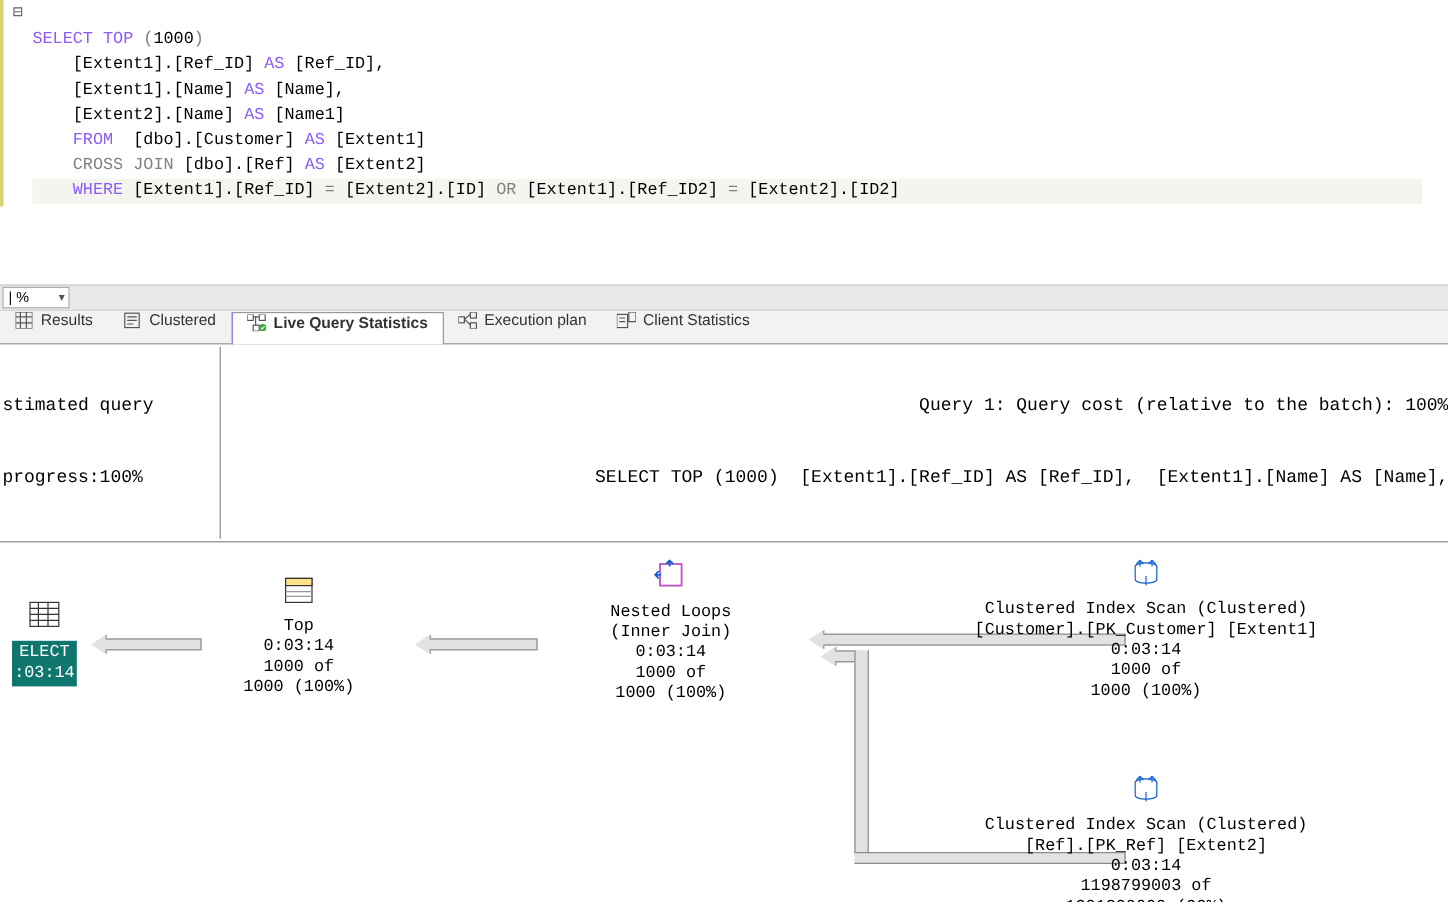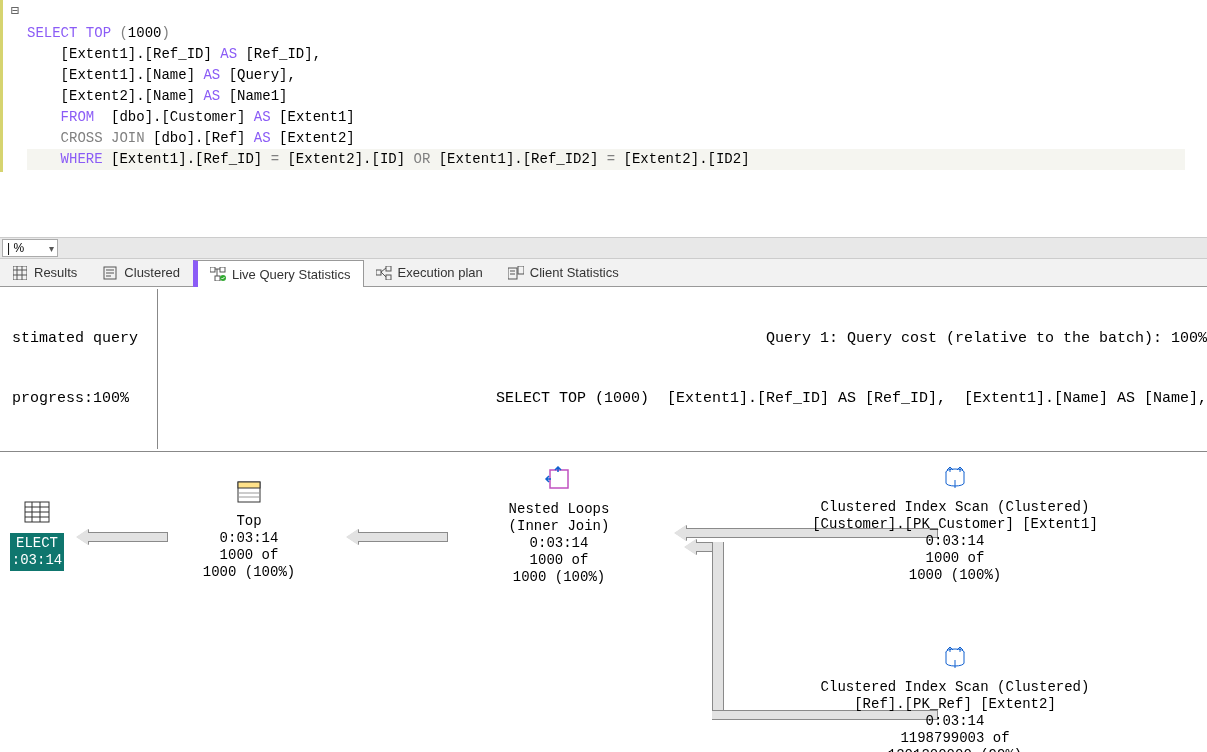--- a/index.html
+++ b/index.html
@@ -72,50 +72,50 @@
     display: flex;
     align-items: center;
     background: #f2f2f2;
     border-bottom: 1px solid #999;
     height: 28px;
     font-family: 'Segoe UI', Tahoma, sans-serif;
     font-size: 13px;
   }
   .tab {
     display: flex;
-    align-items: center;
     gap: 6px;
     padding: 0 12px;
     height: 100%;
     color: #333;
     cursor: pointer;
     border-right: 1px solid transparent;
   }
   .tab.active {
     background: #fff;
-    border-left: 5px solid #8b5cf6;
+    border-left: 1px solid #8b5cf6;
     border-right: 1px solid #999;
     border-top: 1px solid #999;
     position: relative;
     top: 1px;
+    font-weight: bold;
   }
   .tab-icon { width: 16px; height: 16px; display:inline-flex; align-items:center; justify-content:center;}
   .plan-header {
     display: flex;
     font-family: 'Courier New', monospace;
     font-size: 15px;
     border-bottom: 1px solid #888;
     line-height: 20px;
     padding-top: 2px;
     padding-bottom: 2px;
   }
   .plan-header .col1 {
-    width: 158px;
+    width: 184px;
     border-right: 1px solid #888;
-    padding-left: 12px;
+    padding-left: 2px;
     white-space: pre;
   }
   .plan-header .col2 {
     flex: 1;
     padding-left: 3px;
     white-space: pre;
     overflow: hidden;
     text-align: right;
   }
   .plan-canvas {
@@ -181,21 +181,21 @@
 </head>
 <body>
 
 <div class="code-area">
   <div class="gutter">
     <span>⊟</span>
   </div>
   <div class="code-lines">
 <span class="kw-blue">SELECT</span><span class="kw-blue"> TOP </span><span class="kw-gray">(</span><span class="txt">1000</span><span class="kw-gray">)</span>
 <span class="txt">    [Extent1].[Ref_ID] </span><span class="kw-blue">AS</span><span class="txt"> [Ref_ID],</span>
-<span class="txt">    [Extent1].[Name] </span><span class="kw-blue">AS</span><span class="txt"> [Query],</span>
+<span class="txt">    [Extent1].[Name] </span><span class="kw-blue">AS</span><span class="txt"> [Name],</span>
 <span class="txt">    [Extent2].[Name] </span><span class="kw-blue">AS</span><span class="txt"> [Name1]</span>
 <span class="kw-blue">    FROM</span><span class="txt">  [dbo].[Customer] </span><span class="kw-blue">AS</span><span class="txt"> [Extent1]</span>
 <span class="kw-gray">    CROSS</span><span class="kw-gray"> JOIN</span><span class="txt"> [dbo].[Ref] </span><span class="kw-blue">AS</span><span class="txt"> [Extent2]</span>
 <span class="highlight-line"><span class="kw-blue">    WHERE</span><span class="txt"> [Extent1].[Ref_ID] </span><span class="kw-gray">=</span><span class="txt"> [Extent2].[ID] </span><span class="kw-gray">OR</span><span class="txt"> [Extent1].[Ref_ID2] </span><span class="kw-gray">=</span><span class="txt"> [Extent2].[ID2]</span></span></div>
 </div>
 
 <div class="spacer"></div>
 
 <div class="zoom-bar">
   <div class="zoom-combo">

